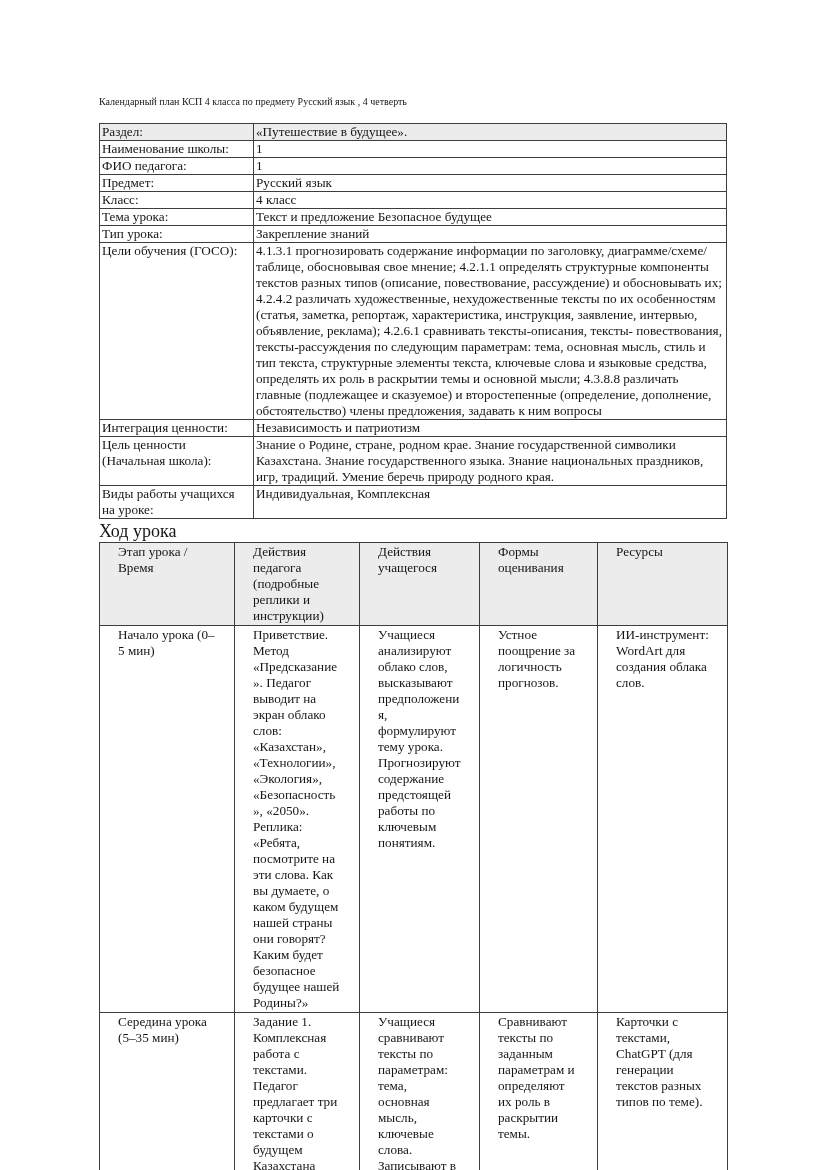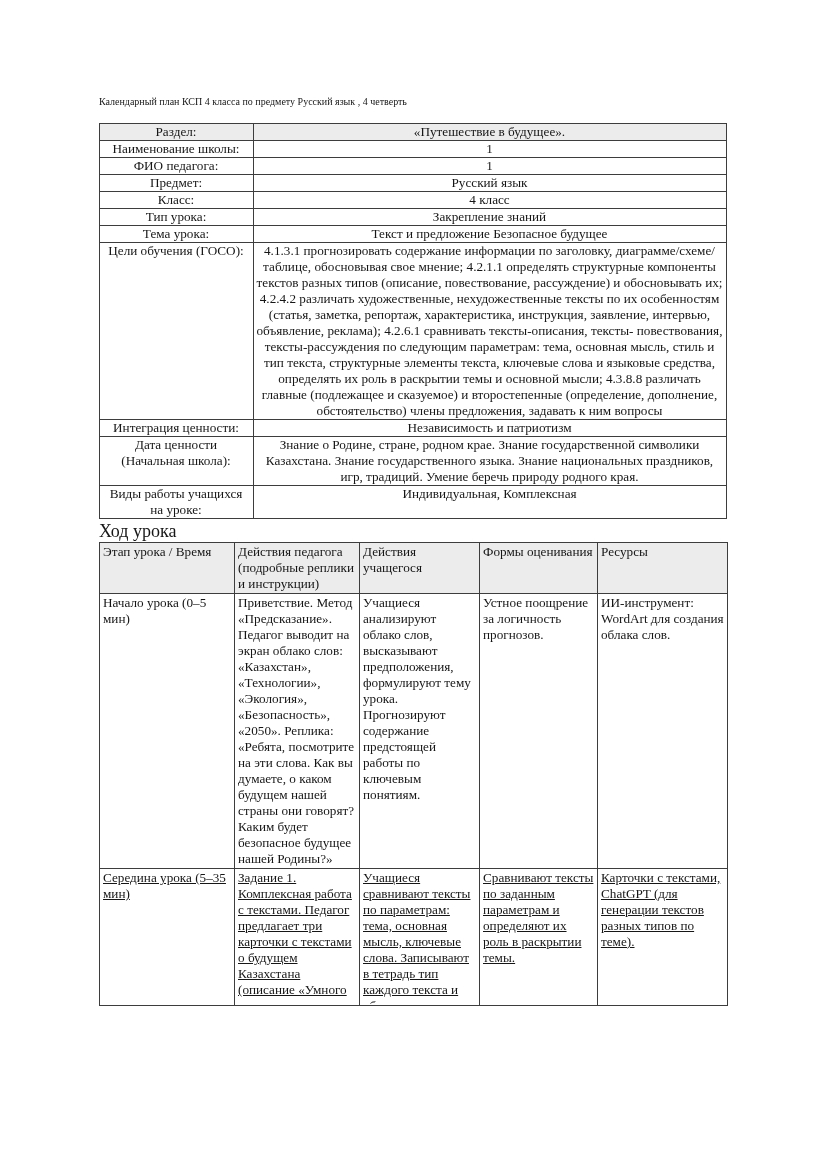--- a/index.html
+++ b/index.html
@@ -34,33 +34,32 @@
   }
   td, th {
     border: 1px solid #3d3d3d;
     vertical-align: top;
     font-size: 13.2px;
     line-height: 16px;
     font-weight: normal;
     text-align: left;
     word-wrap: break-word;
   }
-  .t1 td { padding: 0 3px 0 2px; text-align: center; }
+  .t1 td { padding: 0 3px 0 2px; }
   .t1 .lbl-col { width: 154px; }
   .shade { background: #ececec; }
   .section-heading {
     font-size: 18px;
     line-height: 16px;
     margin: 4px 0 3px 0;
   }
-  .t2 th, .t2 td { padding: 1px 3px; margin-left: 12px; }
+  .t2 th, .t2 td { padding: 1px 18px; margin-left: 12px; }
   .t2 .clip {
-    height: 134px;
+    height: 157px;
     overflow: hidden;
-    text-decoration: underline;
   }
 </style>
 </head>
 <body>
 
 <div class="content">
 
   <p class="doc-title">Календарный план КСП 4 класса по предмету Русский язык , 4 четверть</p>
 
   <table class="t1">
@@ -83,37 +82,37 @@
       </tr>
       <tr>
         <td>Предмет:</td>
         <td>Русский язык</td>
       </tr>
       <tr>
         <td>Класс:</td>
         <td>4 класс</td>
       </tr>
       <tr>
+        <td>Тема урока:</td>
+        <td>Текст и предложение Безопасное будущее</td>
+      </tr>
+      <tr>
         <td>Тип урока:</td>
         <td>Закрепление знаний</td>
-      </tr>
-      <tr>
-        <td>Тема урока:</td>
-        <td>Текст и предложение Безопасное будущее</td>
       </tr>
       <tr>
         <td>Цели обучения (ГОСО):</td>
         <td>4.1.3.1 прогнозировать содержание информации по заголовку, диаграмме/схеме/ таблице, обосновывая свое мнение; 4.2.1.1 определять структурные компоненты текстов разных типов (описание, повествование, рассуждение) и обосновывать их; 4.2.4.2 различать художественные, нехудожественные тексты по их особенностям (статья, заметка, репортаж, характеристика, инструкция, заявление, интервью, объявление, реклама); 4.2.6.1 сравнивать тексты-описания, тексты- повествования, тексты-рассуждения по следующим параметрам: тема, основная мысль, стиль и тип текста, структурные элементы текста, ключевые слова и языковые средства, определять их роль в раскрытии темы и основной мысли; 4.3.8.8 различать главные (подлежащее и сказуемое) и второстепенные (определение, дополнение, обстоятельство) члены предложения, задавать к ним вопросы</td>
       </tr>
       <tr>
         <td>Интеграция ценности:</td>
         <td>Независимость и патриотизм</td>
       </tr>
       <tr>
-        <td>Дата ценности (Начальная школа):</td>
+        <td>Цель ценности (Начальная школа):</td>
         <td>Знание о Родине, стране, родном крае. Знание государственной символики Казахстана. Знание государственного языка. Знание национальных праздников, игр, традиций. Умение беречь природу родного края.</td>
       </tr>
       <tr>
         <td>Виды работы учащихся на уроке:</td>
         <td>Индивидуальная, Комплексная</td>
       </tr>
     </tbody>
   </table>
 
   <p class="section-heading">Ход урока</p>

